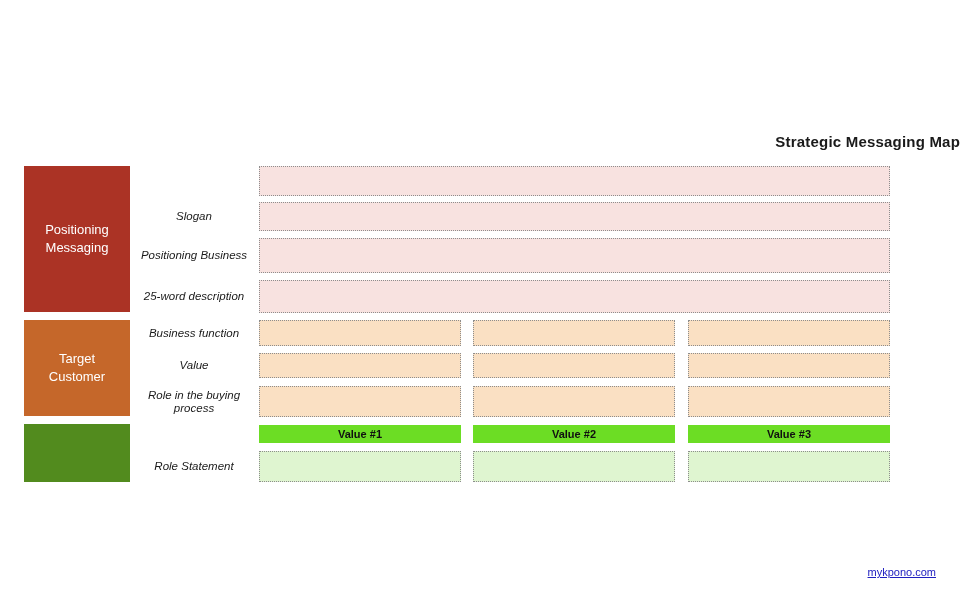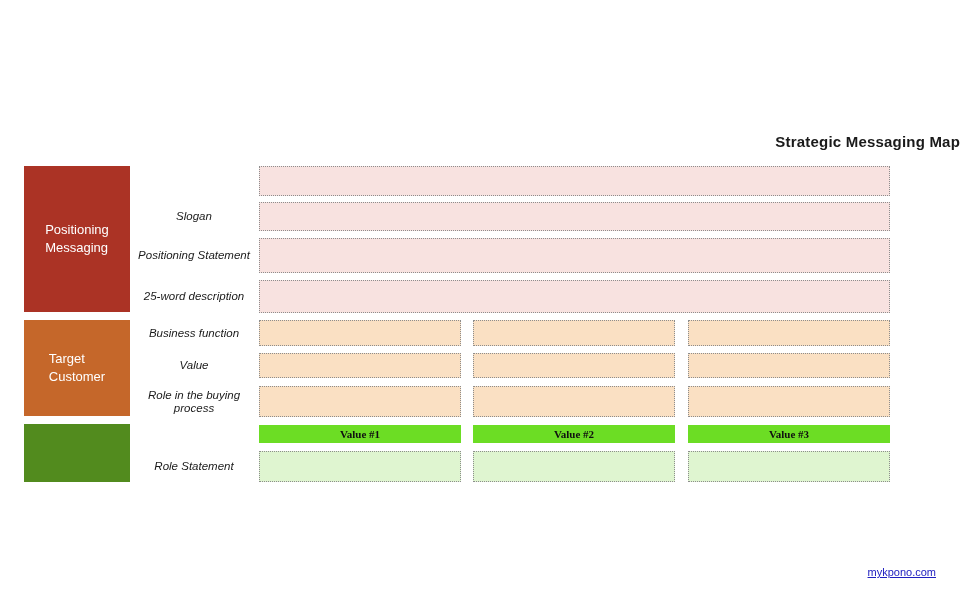--- a/index.html
+++ b/index.html
@@ -11,21 +11,21 @@
   #canvas{position:absolute;left:0;top:0;width:960px;height:600px;}
 
   .title{
     position:absolute;left:0;top:133px;width:960px;text-align:right;
     font-size:15px;font-weight:bold;color:#1a1a1a;letter-spacing:.2px;
   }
 
   
   .catblock{
     position:absolute;display:flex;align-items:center;justify-content:center;
-    color:#ffffff;font-size:13px;line-height:18px;text-align:left;
+    color:#ffffff;font-size:13px;line-height:18px;text-align:center;
   }
   #cat-positioning{left:24px;top:166px;width:106px;height:146px;background:#ab3325;}
   #cat-target{left:24px;top:320px;width:106px;height:96px;background:#c5672a;}
   #cat-value{left:24px;top:424px;width:106px;height:58px;background:#528b1e;}
 
   
   .rowlabel{
     position:absolute;width:120px;left:134px;
     display:flex;align-items:center;justify-content:center;text-align:center;
     font-size:11.5px;font-style:italic;color:#1a1a1a;line-height:13px;
@@ -36,21 +36,21 @@
     position:absolute;box-sizing:border-box;
     border:1px dotted #8d8d8d;
   }
   .pink{background:#f8e2e0;}
   .peach{background:#fae0c3;}
   .lgreen{background:#dff5d0;}
 
   .valuehdr{
     position:absolute;box-sizing:border-box;background:#6cdd24;
     display:flex;align-items:center;justify-content:center;
-    font-size:11px;font-weight:bold;color:#101010;font-family:Liberation Serif, serif;
+    font-size:11px;font-weight:bold;color:#101010;
   }
 
   .footer{
     position:absolute;right:24px;top:566px;
     font-size:11px;color:#2020c0;text-decoration:underline;
   }
 </style>
 </head>
 <body>
 
@@ -70,21 +70,21 @@
       <div>Target</div>
       <div>Customer</div>
     </div>
   </div>
 
   <div class="catblock" id="cat-value">
     <div></div>
   </div>
 
   <div class="rowlabel" style="top:202px;height:29px;">Slogan</div>
-  <div class="rowlabel" style="top:238px;height:35px;">Positioning Statement</div>
+  <div class="rowlabel" style="top:238px;height:35px;">Positioning Business</div>
   <div class="rowlabel" style="top:280px;height:33px;">25-word description</div>
   <div class="rowlabel" style="top:320px;height:26px;">Business function</div>
   <div class="rowlabel" style="top:353px;height:25px;">Value</div>
   <div class="rowlabel" style="top:386px;height:31px;">Role in the buying process</div>
   <div class="rowlabel" style="top:451px;height:31px;">Role Statement</div>
 
   <div class="fieldbox pink" style="left:259px;top:166px;width:631px;height:30px;"></div>
   <div class="fieldbox pink" style="left:259px;top:202px;width:631px;height:29px;"></div>
   <div class="fieldbox pink" style="left:259px;top:238px;width:631px;height:35px;"></div>
   <div class="fieldbox pink" style="left:259px;top:280px;width:631px;height:33px;"></div>

